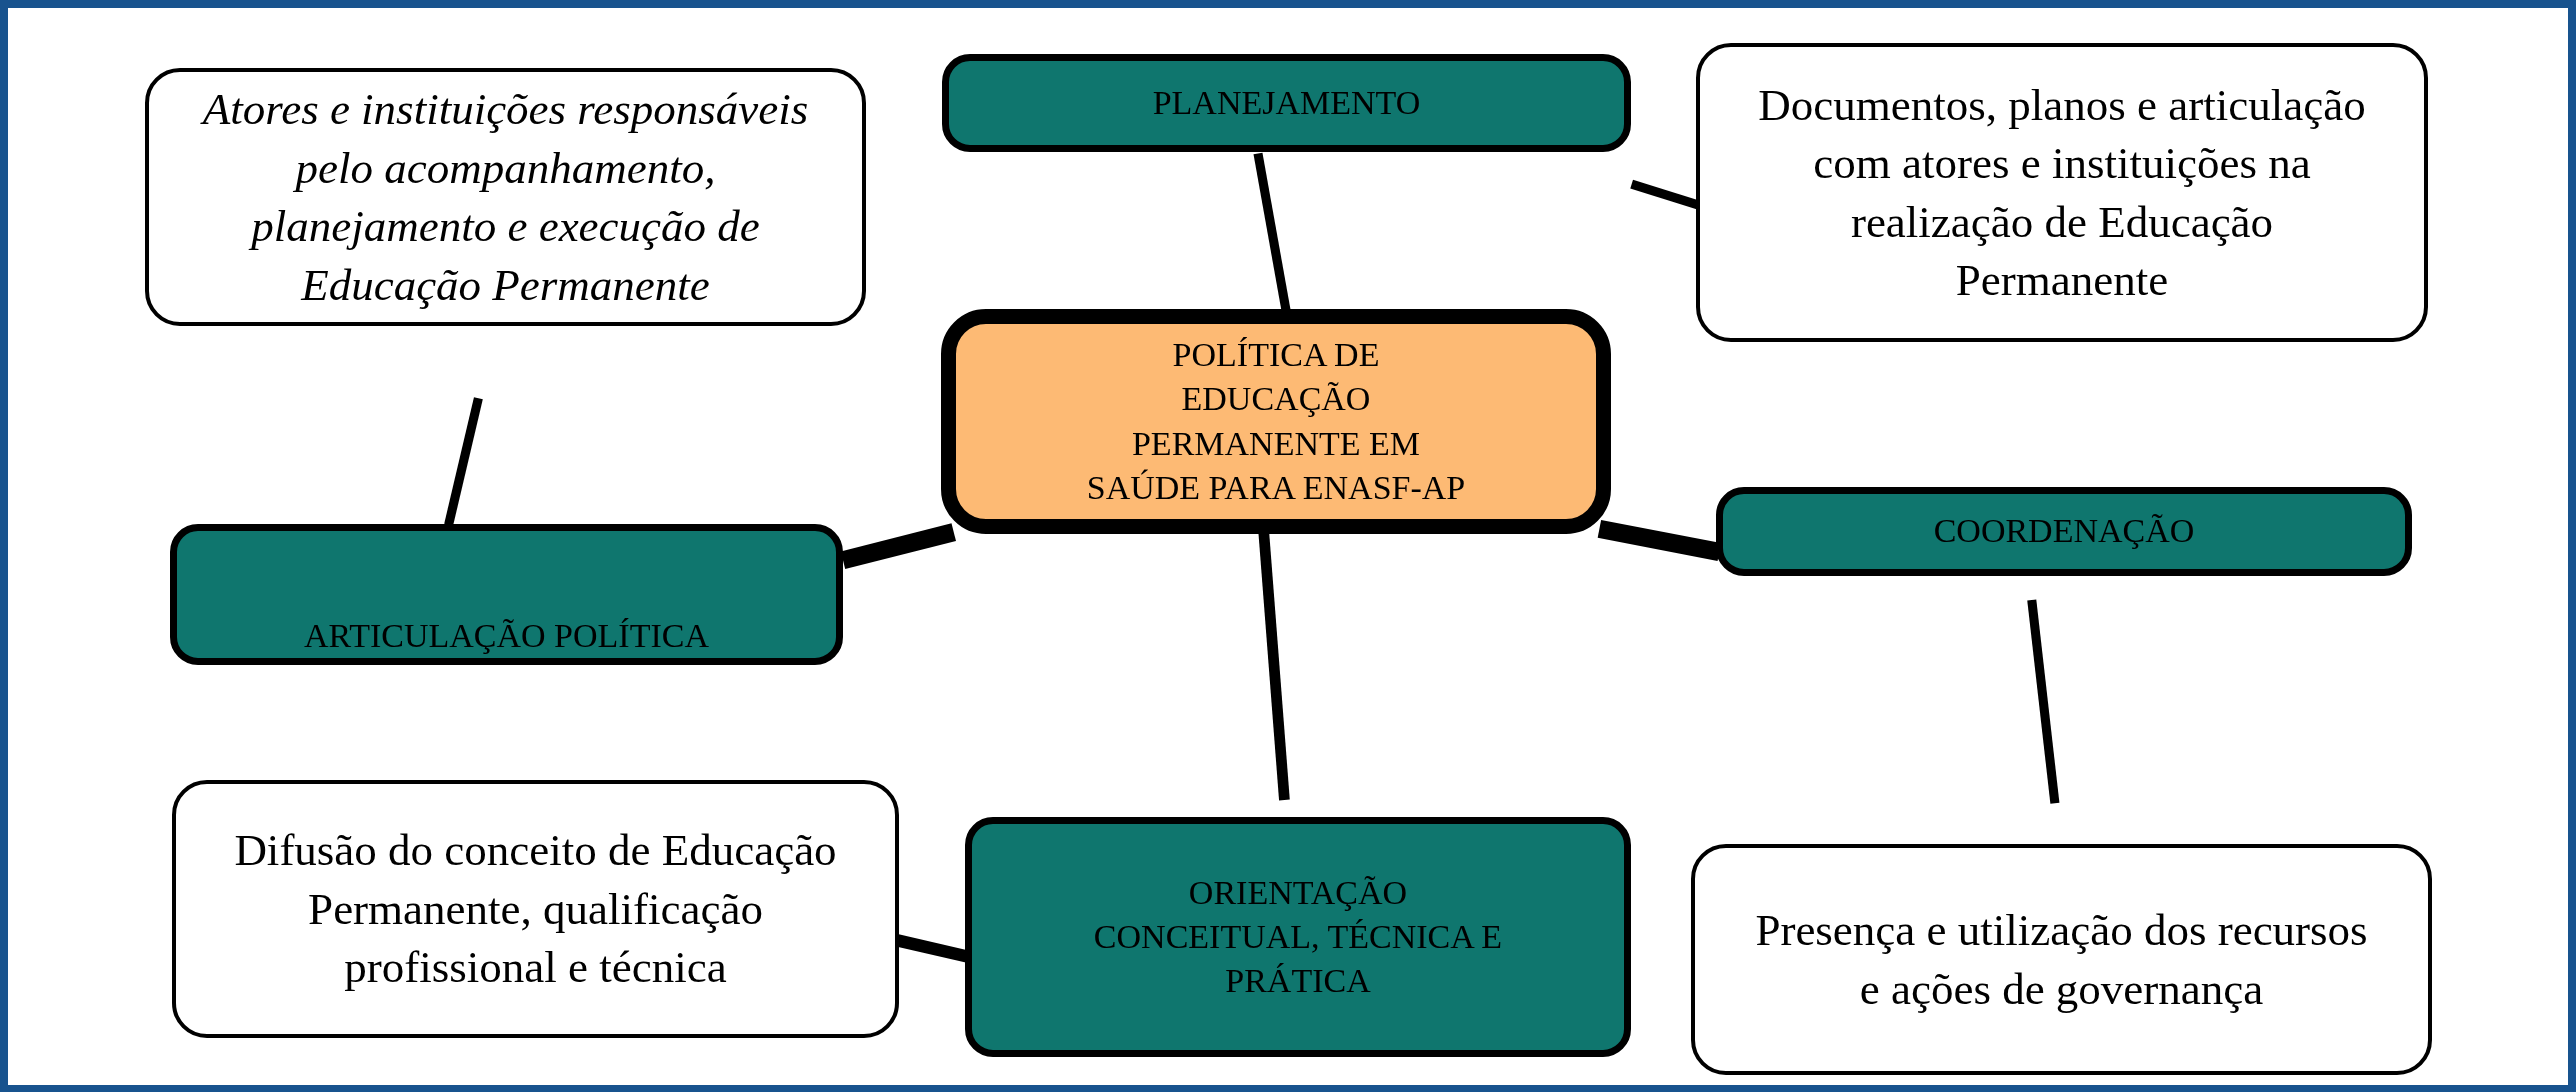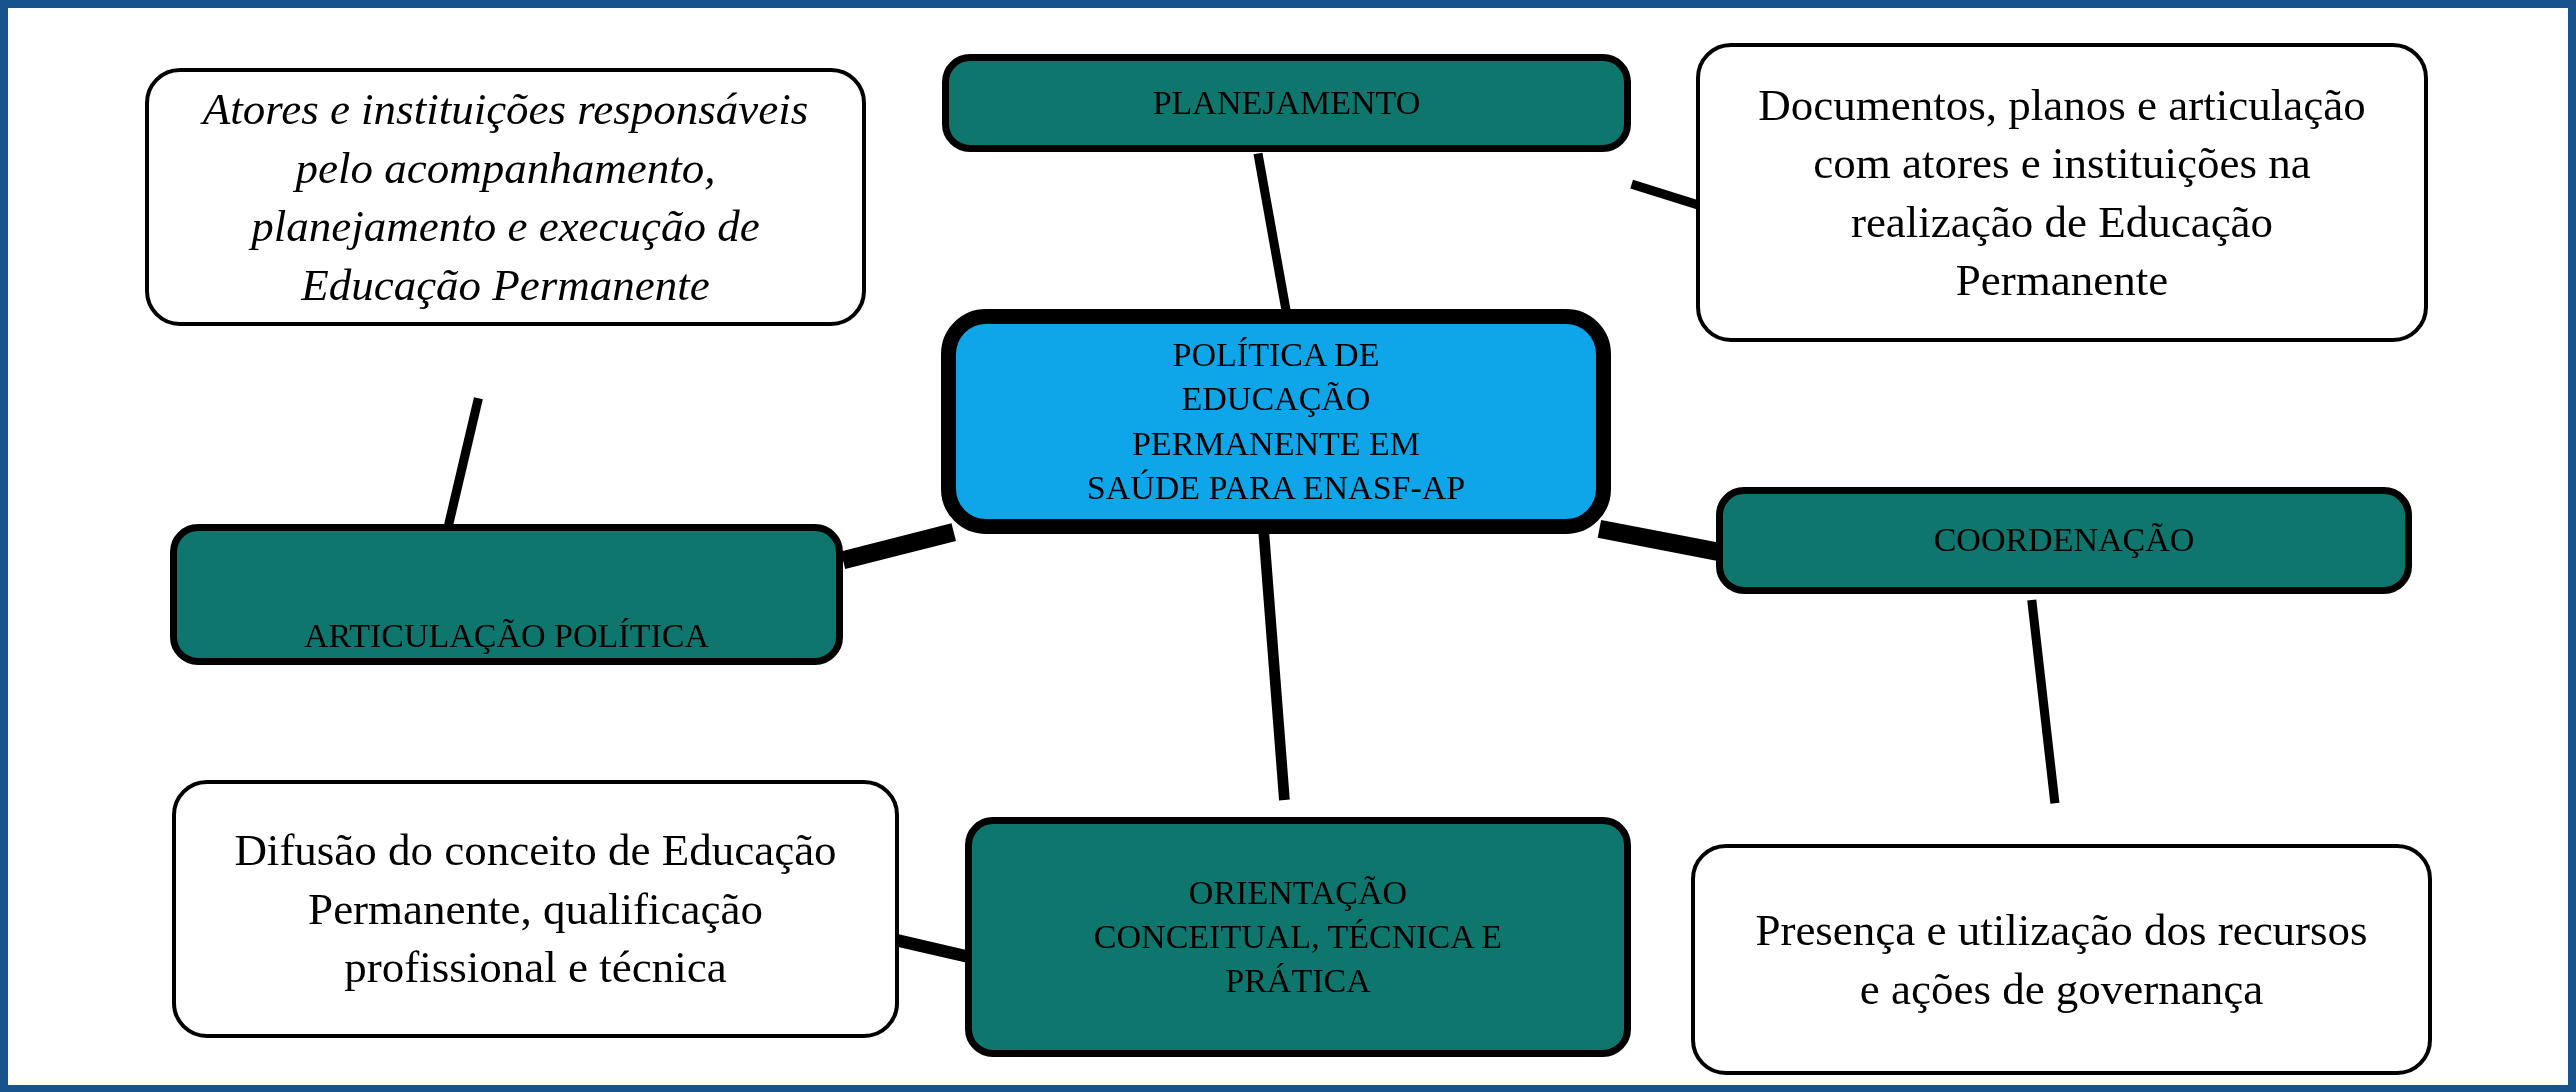--- a/index.html
+++ b/index.html
@@ -54,37 +54,37 @@
   
   .node.gray {
     background: #0f766e;
     border: 7.4px solid #000000;
     border-radius: 28px;
     font-size: 34px;
   }
 
   
   .node.center {
-    background: #0ea5e9;
+    background: #fdba74;
     border: 15px solid #000000;
     border-radius: 45px;
     font-size: 34px;
   }
 
   .node .label {
     display: block;
     padding: 0 21.5px;
     white-space: pre-line;
   }
 
   
   #node-center        { left: 933px; top: 301px;  width: 670px;  height: 225px; }
   #node-planejamento  { left: 934px; top: 46px;   width: 689px;  height: 98px; }
   #node-articulacao   { left: 162px;  top: 516px;  width: 673px;  height: 141px; align-items: flex-end; }
-  #node-coordenacao   { left: 1708px; top: 479px;  width: 696px;  height: 107px; }
+  #node-coordenacao   { left: 1708px; top: 479px;  width: 696px;  height: 89px; }
   #node-orientacao    { left: 957px; top: 790px;  width: 666px;  height: 240px; margin-top: 19px; }
 
   #node-atores        { left: 137px;  top: 60px;   width: 721px;  height: 258px; font-style: italic; }
   #node-documentos    { left: 1688px; top: 35px;   width: 732px;  height: 299px; }
   #node-difusao       { left: 164px;  top: 772px;  width: 727px;  height: 258px; }
   #node-presenca      { left: 1683px; top: 792px;  width: 741px;  height: 231px; margin-top: 44px; }
 </style>
 </head>
 <body>
 

